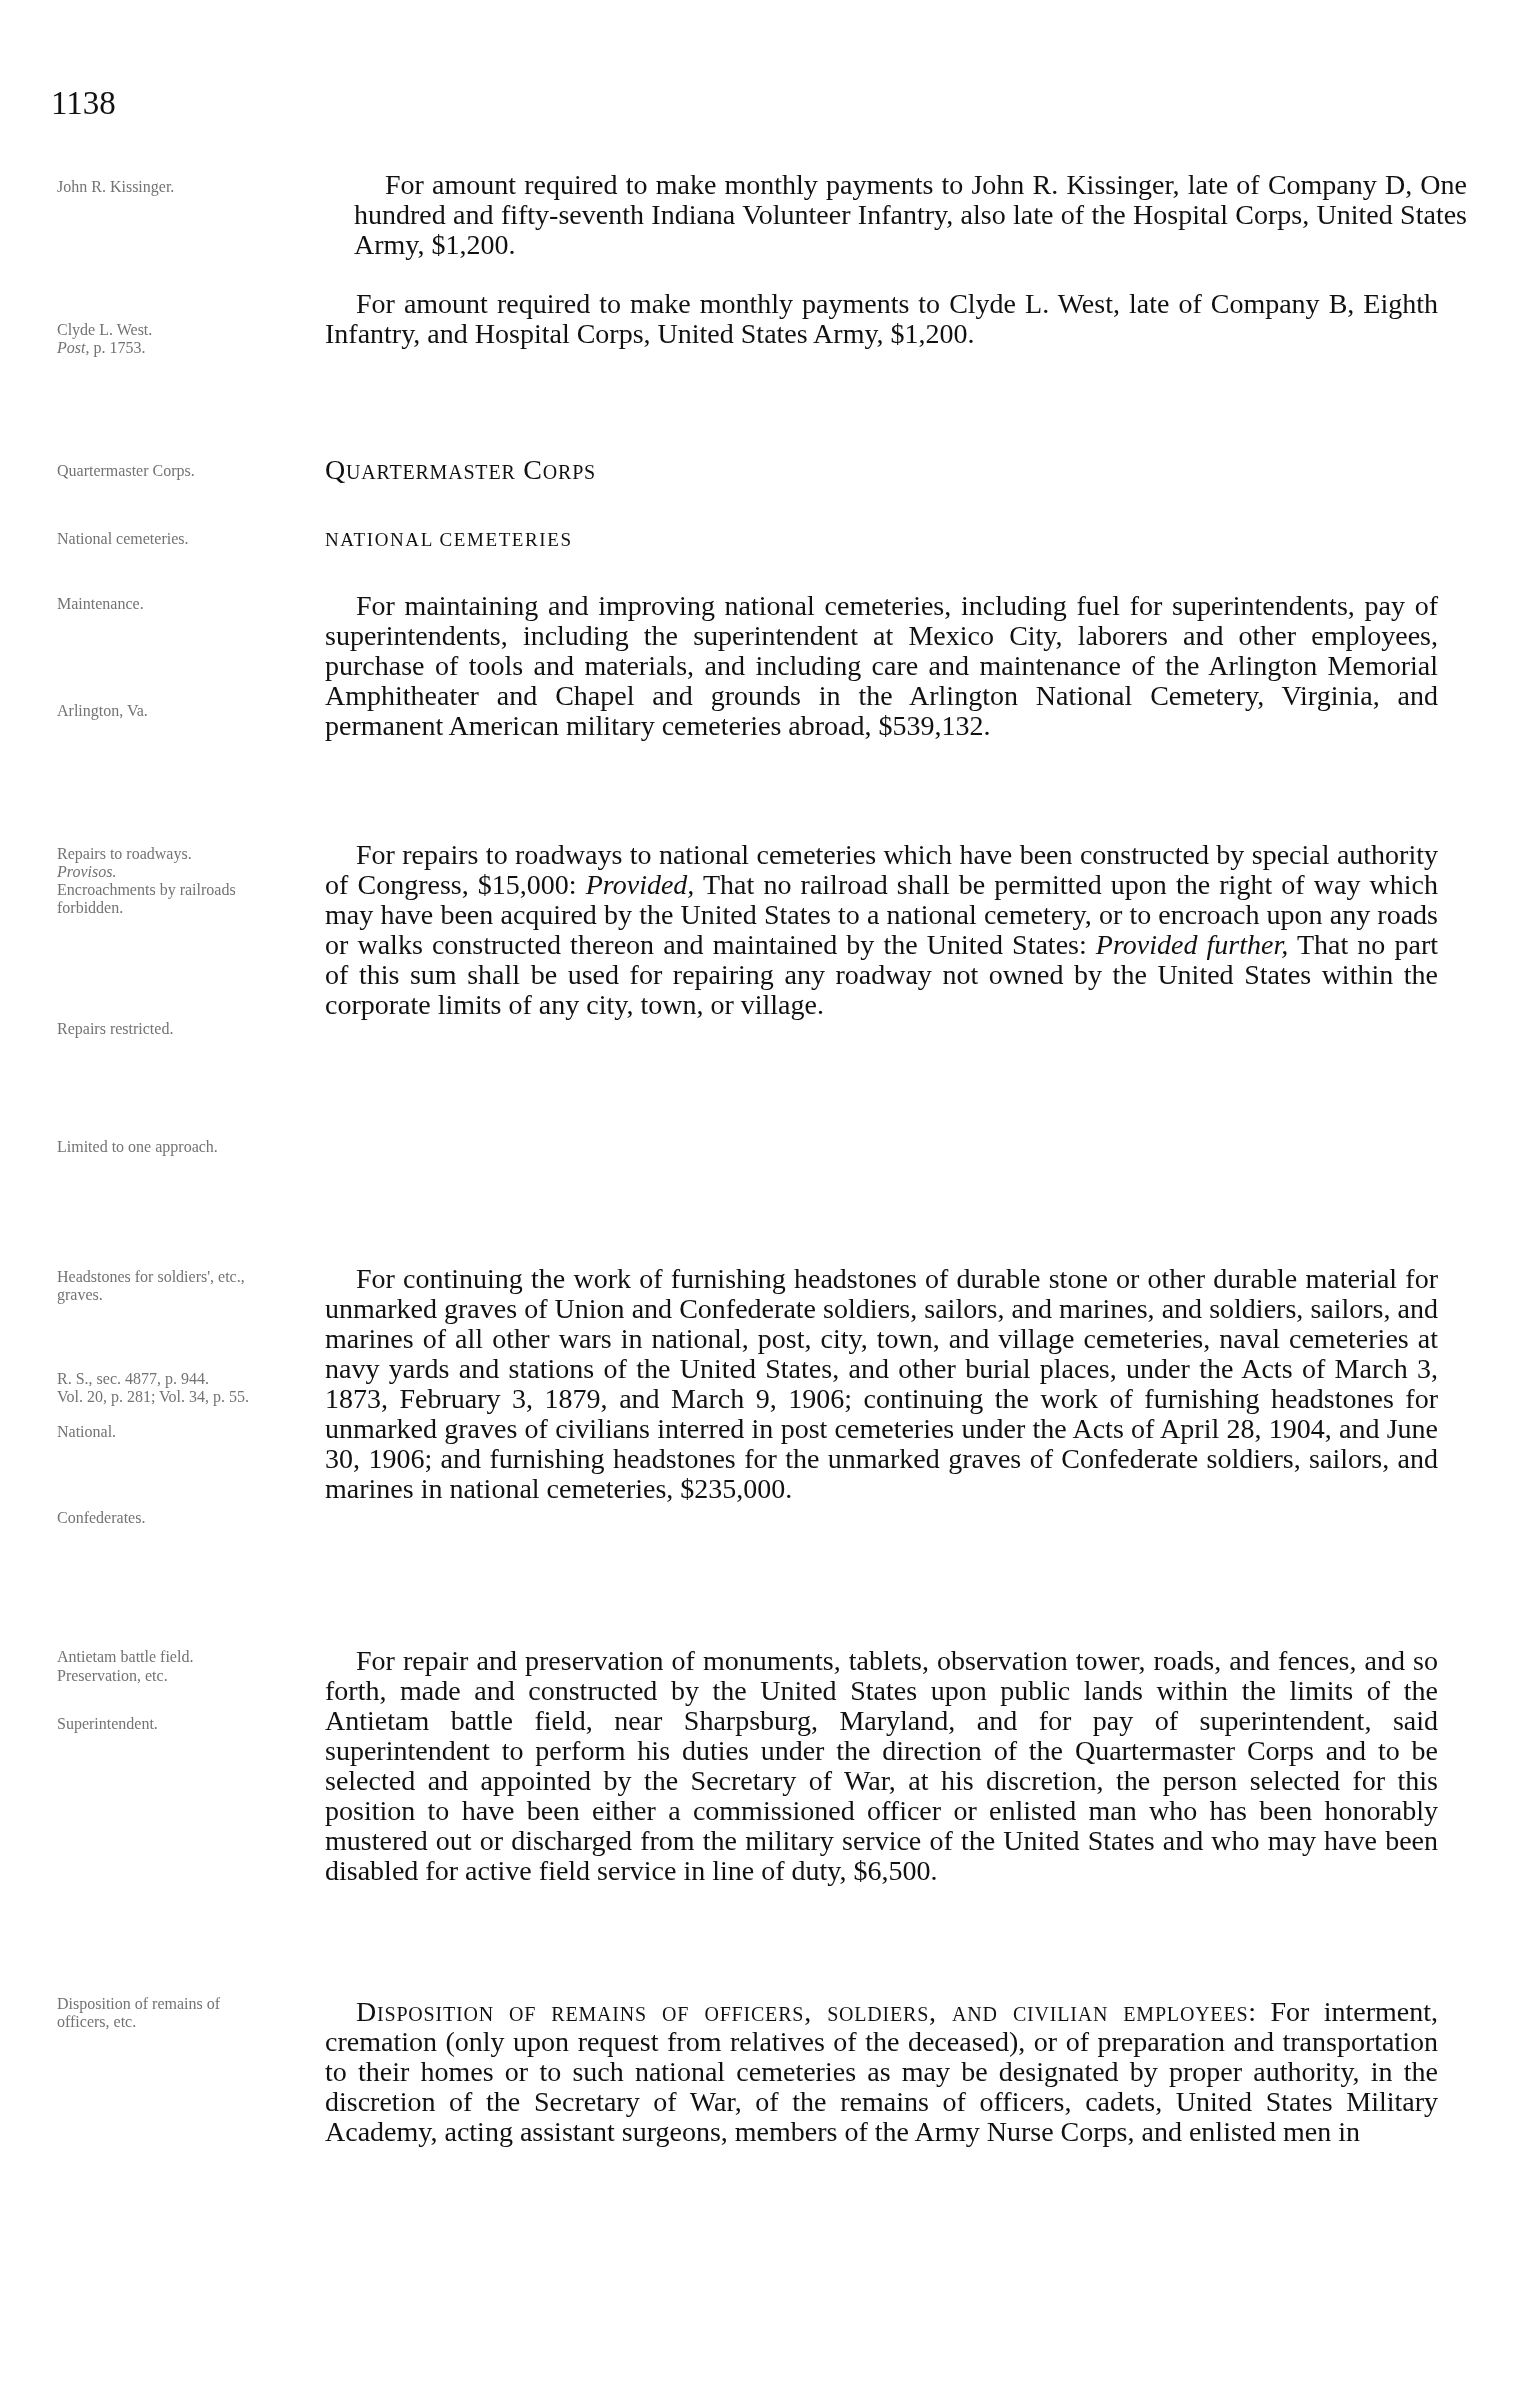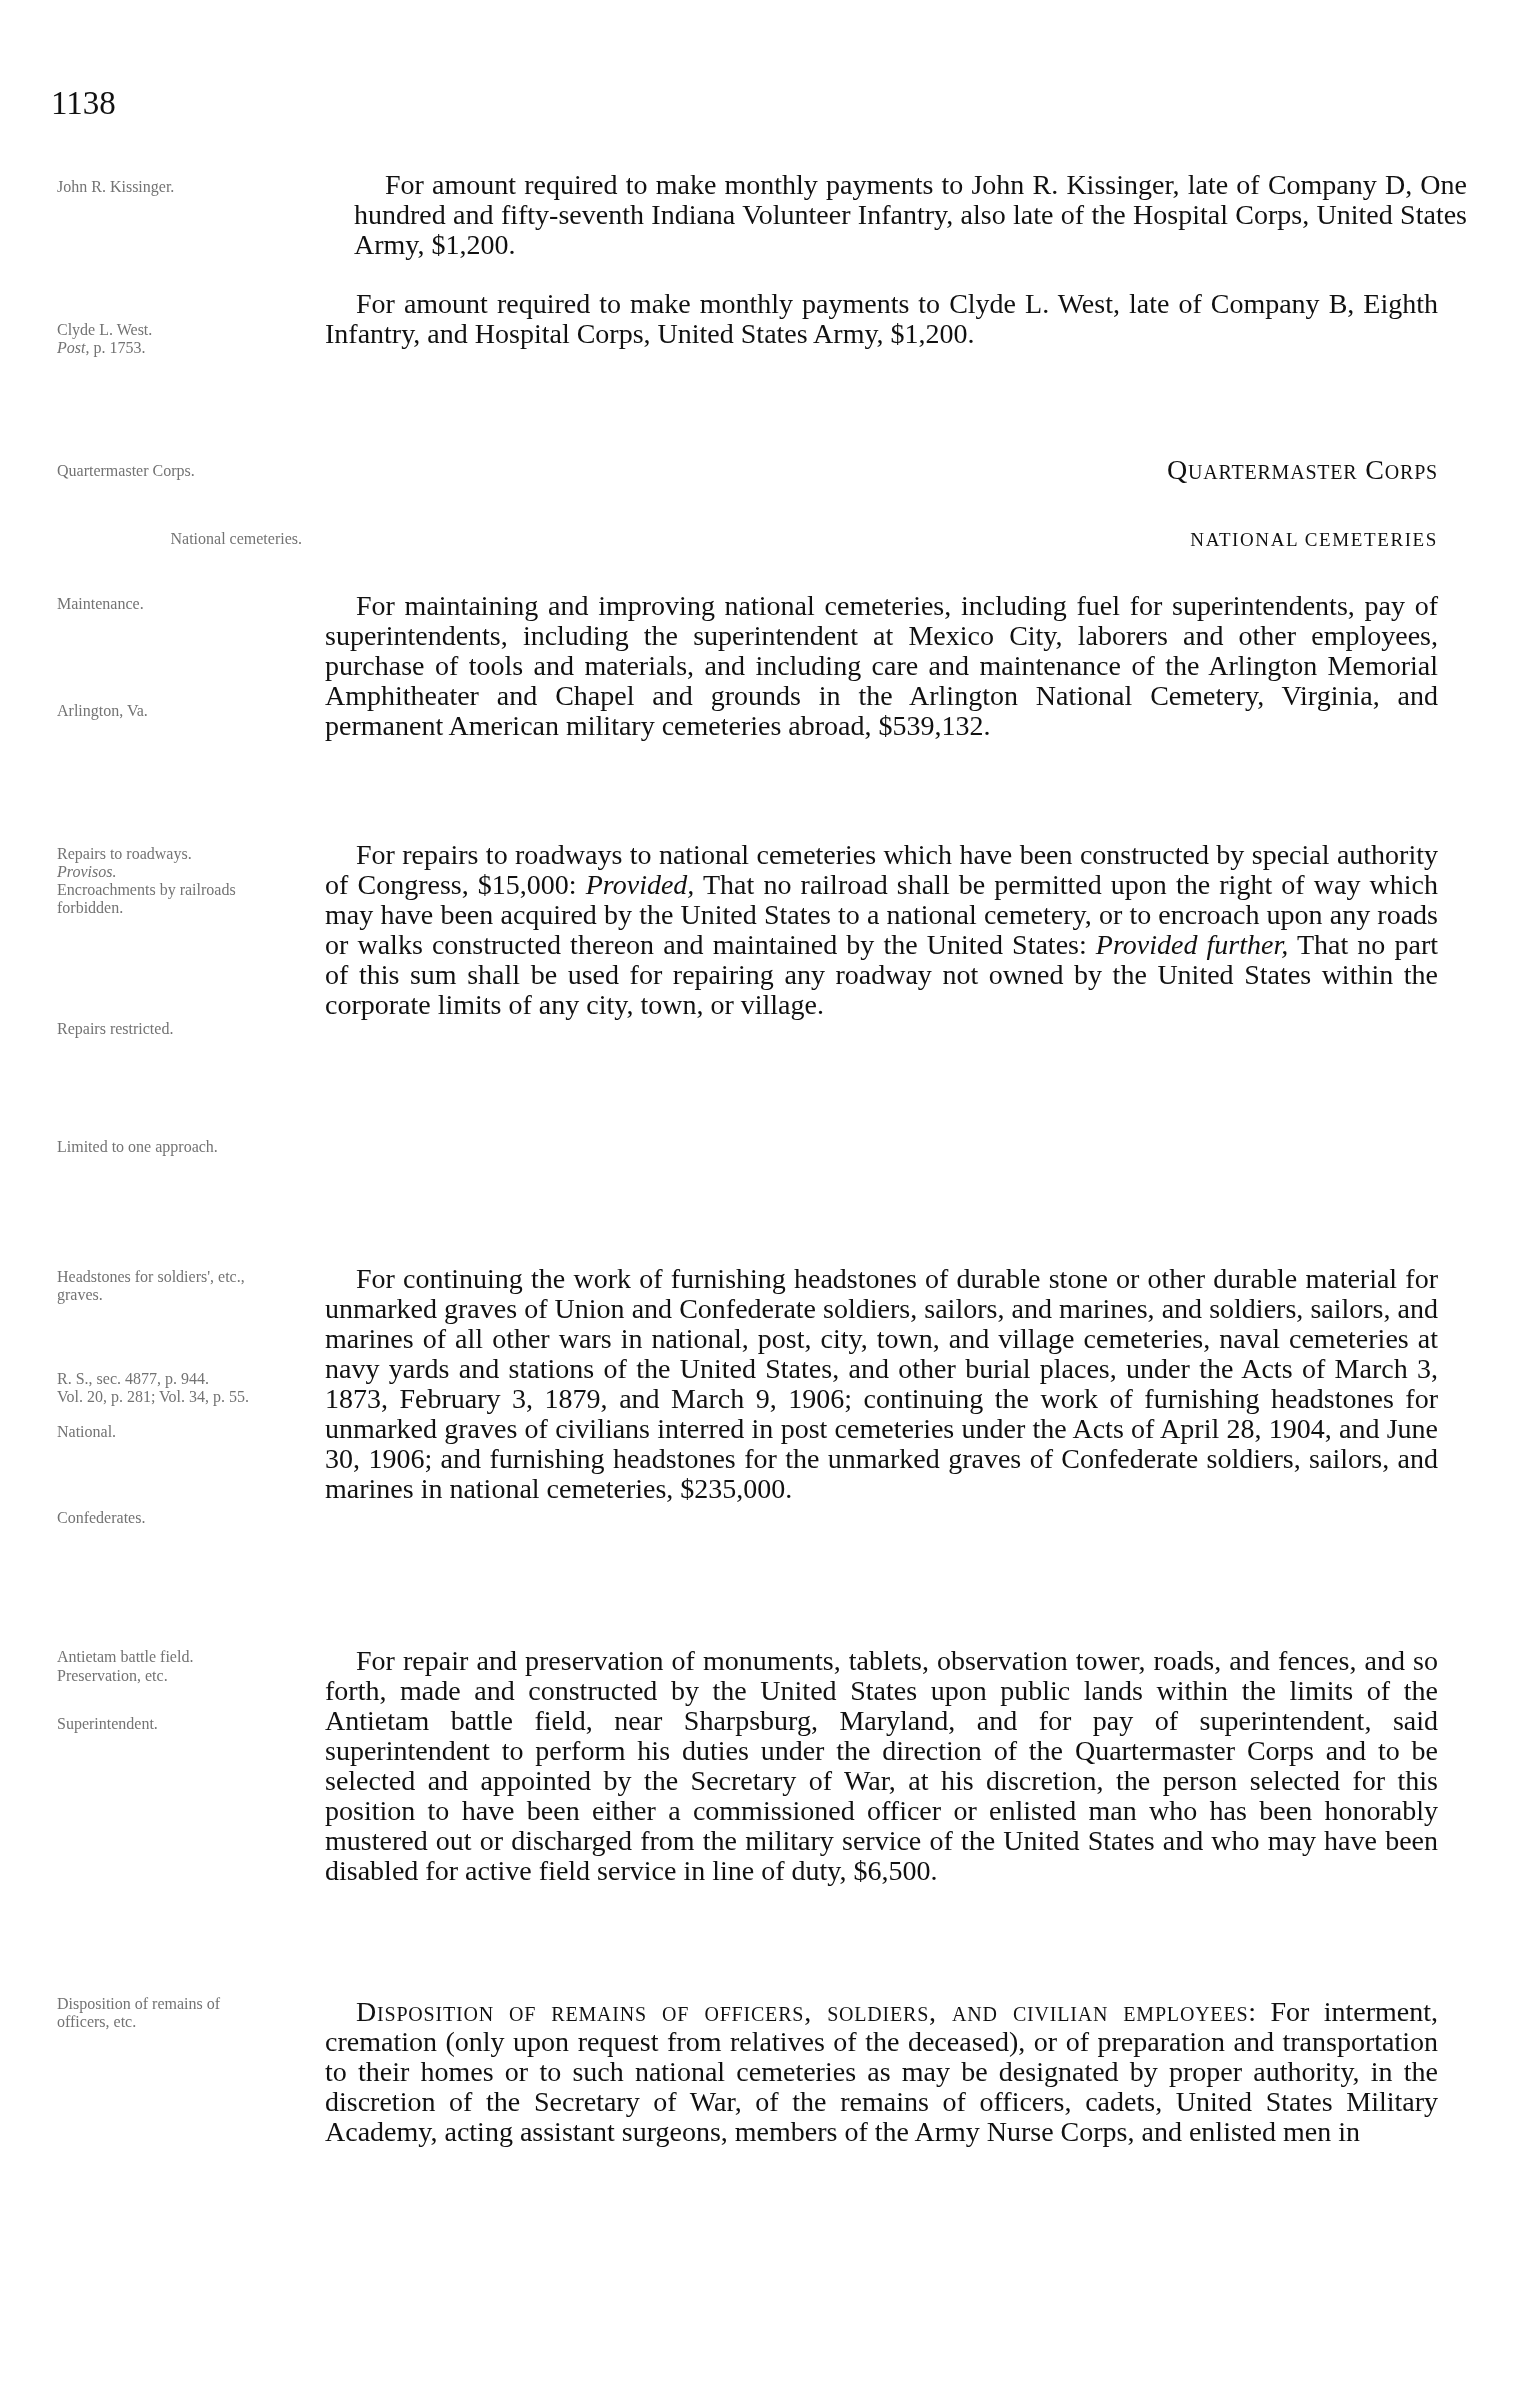--- a/index.html
+++ b/index.html
@@ -12,40 +12,40 @@
   .running-head .gap { display: inline-block; width: 18px; }
 
   .margin { position: absolute; left: 57px; width: 245px; font-size: 16px; line-height: 18px; color: #737373; }
   .margin i { font-style: italic; }
 
   .body { position: absolute; left: 325px; width: 1113px; font-size: 28px; line-height: 30px; text-align: justify; }
   .body p { margin: 0; text-indent: 31px; }
   .body .sc { font-variant: small-caps; letter-spacing: 0.8px; }
   .body i { font-style: italic; }
 
-  .heading { position: absolute; left: 325px; width: 1113px; text-align: right; }
+  .heading { position: absolute; left: 325px; width: 1113px; text-align: left; }
   .heading.qm { font-size: 28px; font-variant: small-caps; letter-spacing: 0.8px; }
   .heading.nc { font-size: 19px; letter-spacing: 1.6px; }
 </style>
 </head>
 <body>
 
 <div class="page">
 
   <div class="running-head">
     <span class="pnum">1138</span>
   </div>
 
   <div class="margin" style="top:178px;">John R. Kissinger.</div>
   <div class="margin" style="top:321px;">
     <div>Clyde L. West.</div>
     <div><i>Post</i><span>, p. 1753.</span></div>
   </div>
   <div class="margin" style="top:462px;">Quartermaster Corps.</div>
-  <div class="margin" style="top:530px;text-align:right;">National cemeteries.</div>
+  <div class="margin" style="top:530px;">National cemeteries.</div>
   <div class="margin" style="top:595px;">Maintenance.</div>
   <div class="margin" style="top:702px;">Arlington, Va.</div>
   <div class="margin" style="top:845px;">Repairs to roadways.</div>
   <div class="margin" style="top:863px;"><i>Provisos.</i></div>
   <div class="margin in j" style="top:881px; width:204px;">Encroachments by railroads forbidden.</div>
   <div class="margin in" style="top:1020px;">Repairs restricted.</div>
   <div class="margin in j" style="top:1138px; width:204px;">Limited to one approach.</div>
   <div class="margin in j" style="top:1268px; width:204px;">Headstones for soldiers', etc., graves.</div>
   <div class="margin in" style="top:1370px; width:220px;">R. S., sec. 4877, p. 944.</div>
   <div class="margin in j" style="top:1388px; width:214px;">Vol. 20, p. 281; Vol. 34, p. 55.</div>

